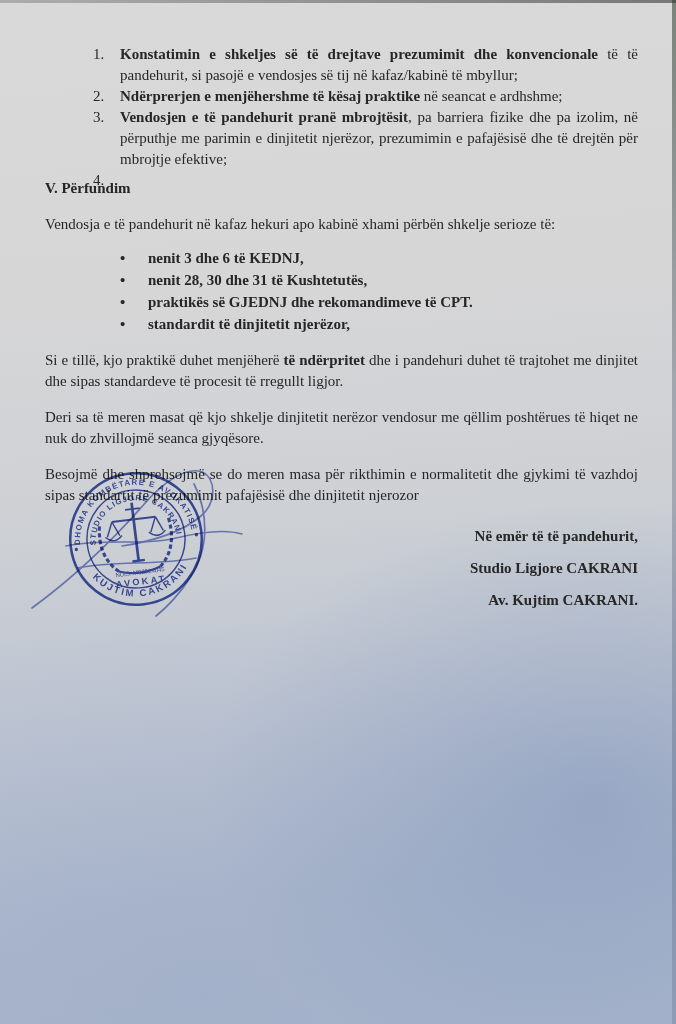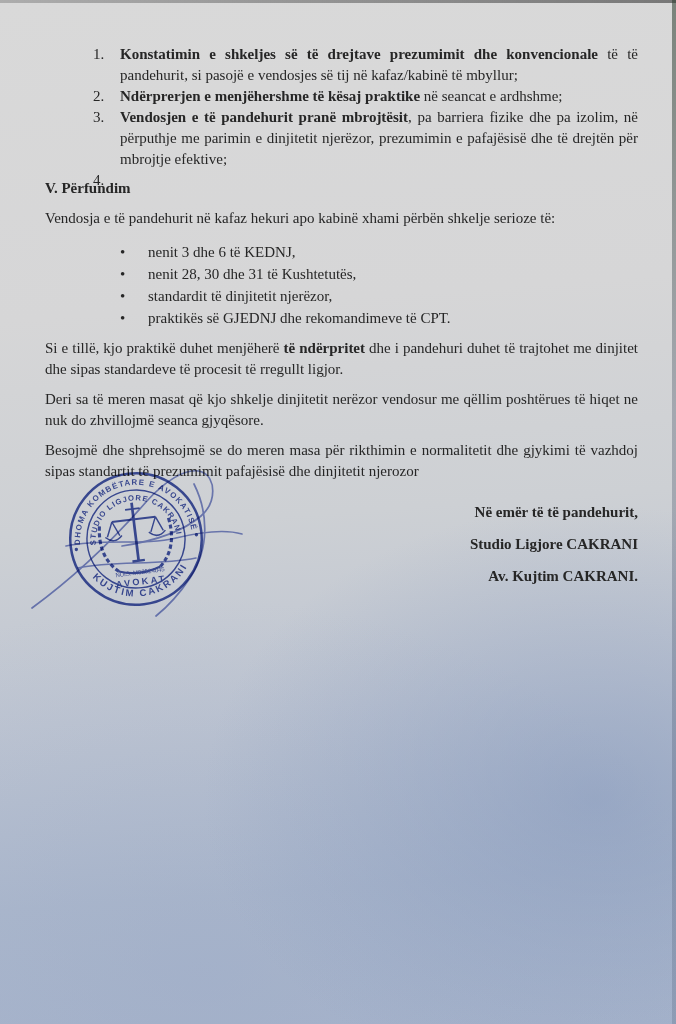--- a/index.html
+++ b/index.html
@@ -16,24 +16,24 @@
   .right-edge{position:absolute;right:0;top:0;width:4px;height:1024px;
     background:linear-gradient(180deg,rgba(45,60,45,.55),rgba(60,70,90,.30) 40%,rgba(80,95,120,.25));}
   .sheet{
     position:absolute;left:45px;top:44px;width:593px;
     color:#262626;font-size:15px;line-height:21px;text-align:justify;
   }
   ol.petition{list-style:none;margin:0;padding:0 0 0 75px;counter-reset:item;}
   ol.petition li{position:relative;margin:0;}
   ol.petition li .num{position:absolute;left:-27px;top:0;}
   ul.cites{list-style:none;margin:12px 0 0 0;padding:0 0 0 103px;}
-  ul.cites li{position:relative;font-weight:normal;line-height:22px;}
+  ul.cites li{position:relative;font-weight:bold;line-height:22px;}
   ul.cites li::before{content:"•";position:absolute;left:-28px;top:0;font-size:15px;}
   .heading{font-weight:bold;margin-top:8px;}
-  .para{margin-top:9px;}
+  .para{margin-top:15px;}
   .sig{margin-top:20px;font-weight:bold;text-align:right;}
   .sig .line2{margin-top:11px;}
   .sig .line3{margin-top:11px;}
   b,strong{font-weight:bold;}
   .stamp-wrap{position:absolute;left:63px;top:466px;width:146px;height:146px;
     transform:rotate(-7deg);mix-blend-mode:multiply;opacity:.88;}
   .pen-wrap{position:absolute;left:18px;top:450px;width:260px;height:180px;
     mix-blend-mode:multiply;opacity:.85;}
 </style>
 </head>
@@ -63,22 +63,22 @@
     </li>
   </ol>
 
   <div class="heading">V. Përfundim</div>
 
   <div class="para">Vendosja e të pandehurit në kafaz hekuri apo kabinë xhami përbën shkelje serioze të:</div>
 
   <ul class="cites">
     <li>nenit 3 dhe 6 të KEDNJ,</li>
     <li>nenit 28, 30 dhe 31 të Kushtetutës,</li>
+    <li>praktikës së GJEDNJ dhe rekomandimeve të CPT.</li>
     <li>standardit të dinjitetit njerëzor,</li>
-    <li>praktikës së GJEDNJ dhe rekomandimeve të CPT.</li>
   </ul>
 
   <div class="para">
     <span>Si e tillë, kjo praktikë duhet menjëherë </span><strong>të ndërpritet</strong><span> dhe i pandehuri duhet të trajtohet me dinjitet dhe sipas standardeve të procesit të rregullt ligjor.</span>
   </div>
 
   <div class="para">Deri sa të meren masat që kjo shkelje dinjitetit nerëzor vendosur me qëllim poshtërues të hiqet ne nuk do zhvillojmë seanca gjyqësore.</div>
 
   <div class="para">Besojmë dhe shprehsojmë se do meren masa për rikthimin e normalitetit dhe gjykimi të vazhdoj sipas standartit të prezumimit pafajësisë dhe dinjitetit njerozor</div>
 

